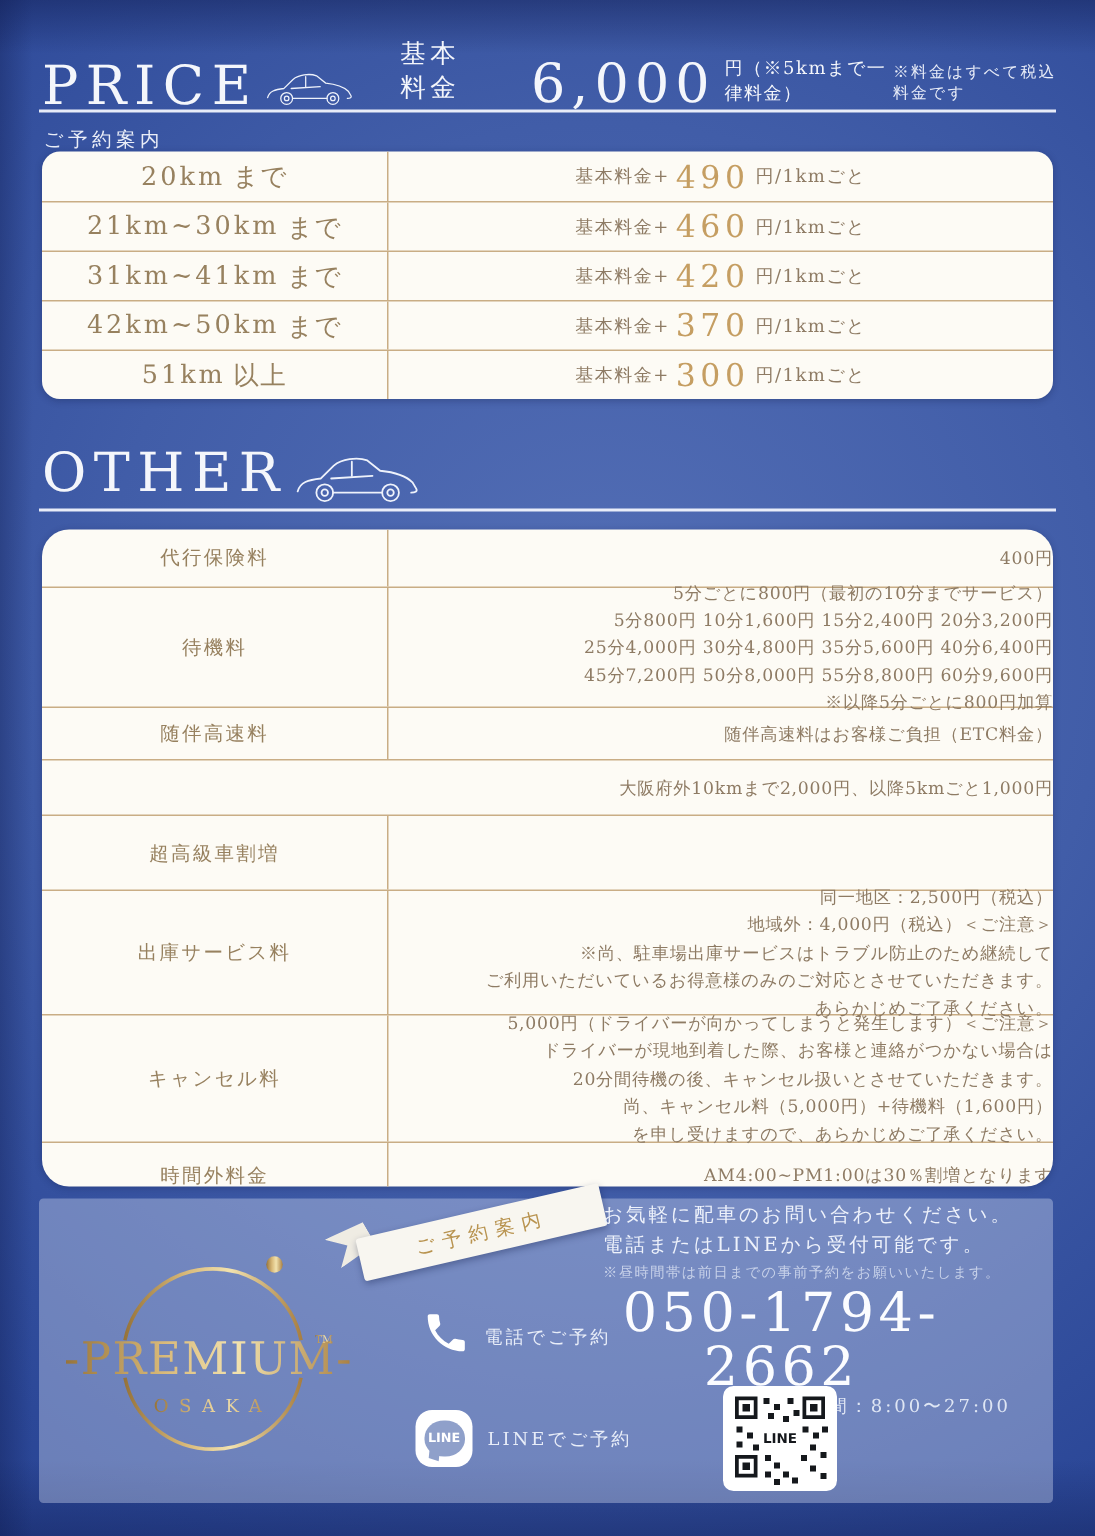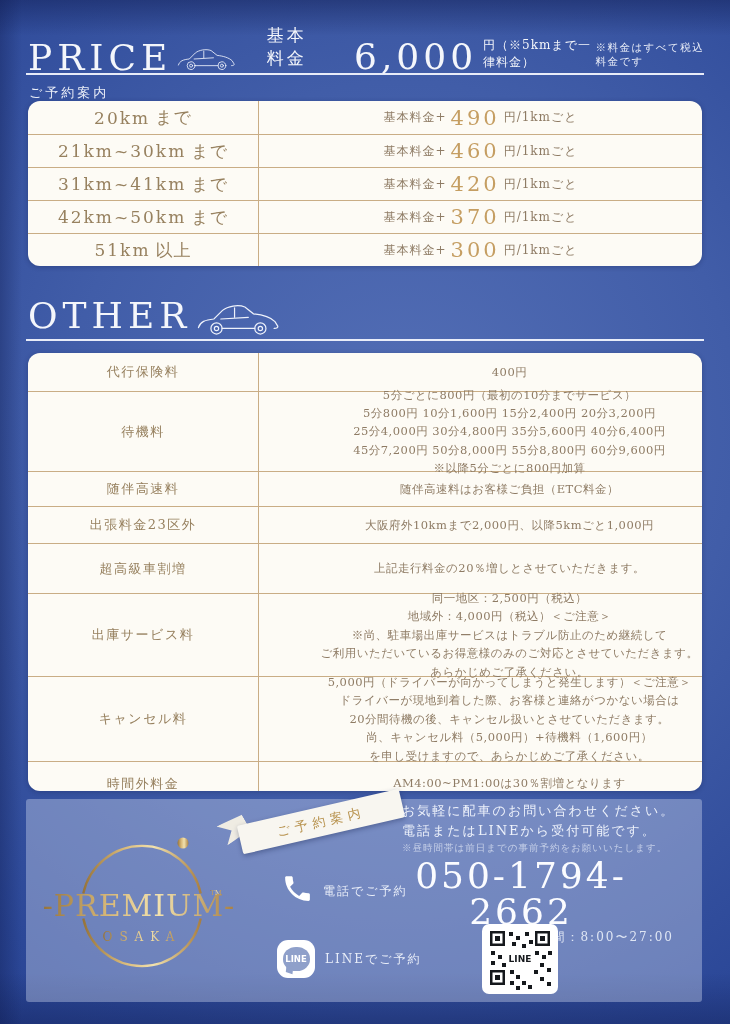--- a/index.html
+++ b/index.html
@@ -20,33 +20,33 @@
   .base-value{font-size:36px;letter-spacing:4px;line-height:1;margin:0 0 1px 31px;}
   .base-unit{font-size:12px;letter-spacing:1px;margin:0 0 5px 6px;}
   .tax-note{font-size:10.5px;letter-spacing:1.5px;margin:0 0 7px auto;color:#e9edf8;}
   .rule{position:absolute;left:26px;right:26px;height:1.5px;background:rgba(246,249,255,.92);}
   #rule1{top:73px}
   #rule2{top:339px}
   .table-caption{position:absolute;top:84px;left:29px;font-size:13px;letter-spacing:3px;color:#e9edf7;}
   
   .gold-table{position:absolute;left:28px;right:28px;background:#fdfbf5;border-radius:12px;overflow:hidden;box-shadow:0 1px 5px rgba(15,25,70,.3);}
   #table1{top:101px;height:165px;}
-  #table2{top:353px;height:438px;}
+  #table2{top:353px;height:438px;border-radius:18px;}
   .row{display:flex;border-top:1px solid #c9ad85;box-sizing:border-box;}
   .row:first-child{border-top:none;}
   .cell-l{width:231px;flex:0 0 231px;border-right:1px solid #c9ad85;display:flex;align-items:center;justify-content:center;color:#97815f;box-sizing:border-box;}
   .cell-r{flex:1;display:flex;align-items:center;color:#8e7b64;}
   #table1 .row{height:33px;}
   #table1 .cell-r{justify-content:center;}
   .range{font-size:17px;letter-spacing:2px;}
   .range-suffix{font-size:17px;margin-left:5px;letter-spacing:1px;}
   .fare-prefix,.fare-unit{font-size:12px;letter-spacing:1px;}
   .fare-amount{font-size:21px;color:#c59e62;letter-spacing:3px;margin:16px 4px;}
   #table2 .cell-l{font-size:13px;letter-spacing:1.5px;}
-  #table2 .cell-r{padding-left:58px;font-size:11.5px;line-height:1.6;letter-spacing:.5px;flex-direction:column;align-items:center;justify-content:center;}
+  #table2 .cell-r{padding-left:58px;font-size:11.5px;line-height:1.6;letter-spacing:.5px;flex-direction:column;align-items:flex-end;justify-content:center;}
   .h38{height:38px}.h80{height:80px}.h35{height:35px}.h37{height:37px}.h50{height:50px}.h83{height:83px}.h85{height:85px}.h30{height:44px}
   .other-header{position:absolute;top:298px;left:28px;display:flex;align-items:flex-start;color:#f4f6fb;}
   
   .footer-panel{position:absolute;left:26px;top:799px;width:676px;height:203px;background:rgba(213,221,243,.38);border-radius:3px;}
   .logo-svg{position:absolute;left:42px;top:816px;width:200px;height:172px;}
   .ribbon{position:absolute;left:238px;top:807px;width:166px;height:29px;background:#f8f6f0;transform:rotate(-13deg);display:flex;align-items:center;justify-content:center;box-shadow:0 2px 5px rgba(15,25,70,.35);border-radius:2px;}
   .ribbon-text{font-size:13px;letter-spacing:5px;color:#b8934f;}
   .ribbon-tail{position:absolute;left:220px;top:818px;width:28px;height:22px;background:#efece3;transform:rotate(-30deg);clip-path:polygon(0 0,100% 12%,100% 88%,0 100%,40% 50%);}
   .notes{position:absolute;left:402px;top:801px;color:#eef2fb;}
   .note-line{font-size:13px;letter-spacing:2px;line-height:1.5;}
@@ -181,29 +181,27 @@
         <div>※以降5分ごとに800円加算</div>
       </div>
     </div>
     <div class="row h35">
       <div class="cell-l">随伴高速料</div>
       <div class="cell-r">
           <div>随伴高速料はお客様ご負担（ETC料金）</div>
         </div>
     </div>
     <div class="row h37">
-      <div class="cell-l">出張料金23区外</div>
       <div class="cell-r">
           <div>大阪府外10kmまで2,000円、以降5kmごと1,000円</div>
         </div>
     </div>
     <div class="row h50">
       <div class="cell-l">超高級車割増</div>
       <div class="cell-r">
-        <div>上記走行料金の20％増しとさせていただきます。</div>
       </div>
     </div>
     <div class="row h83">
       <div class="cell-l">出庫サービス料</div>
       <div class="cell-r">
         <div>同一地区：2,500円（税込）</div>
         <div>地域外：4,000円（税込）＜ご注意＞</div>
         <div>※尚、駐車場出庫サービスはトラブル防止のため継続して</div>
         <div>ご利用いただいているお得意様のみのご対応とさせていただきます。</div>
         <div>あらかじめご了承ください。</div>

